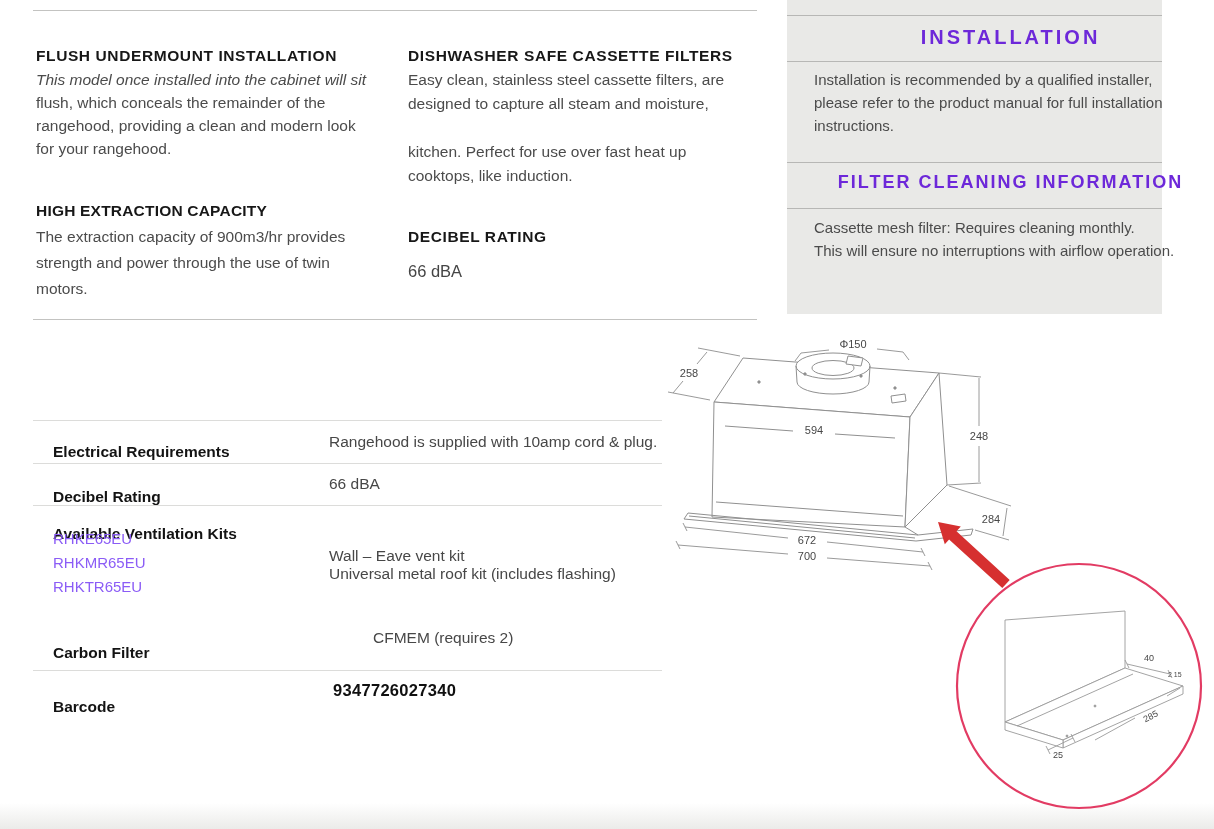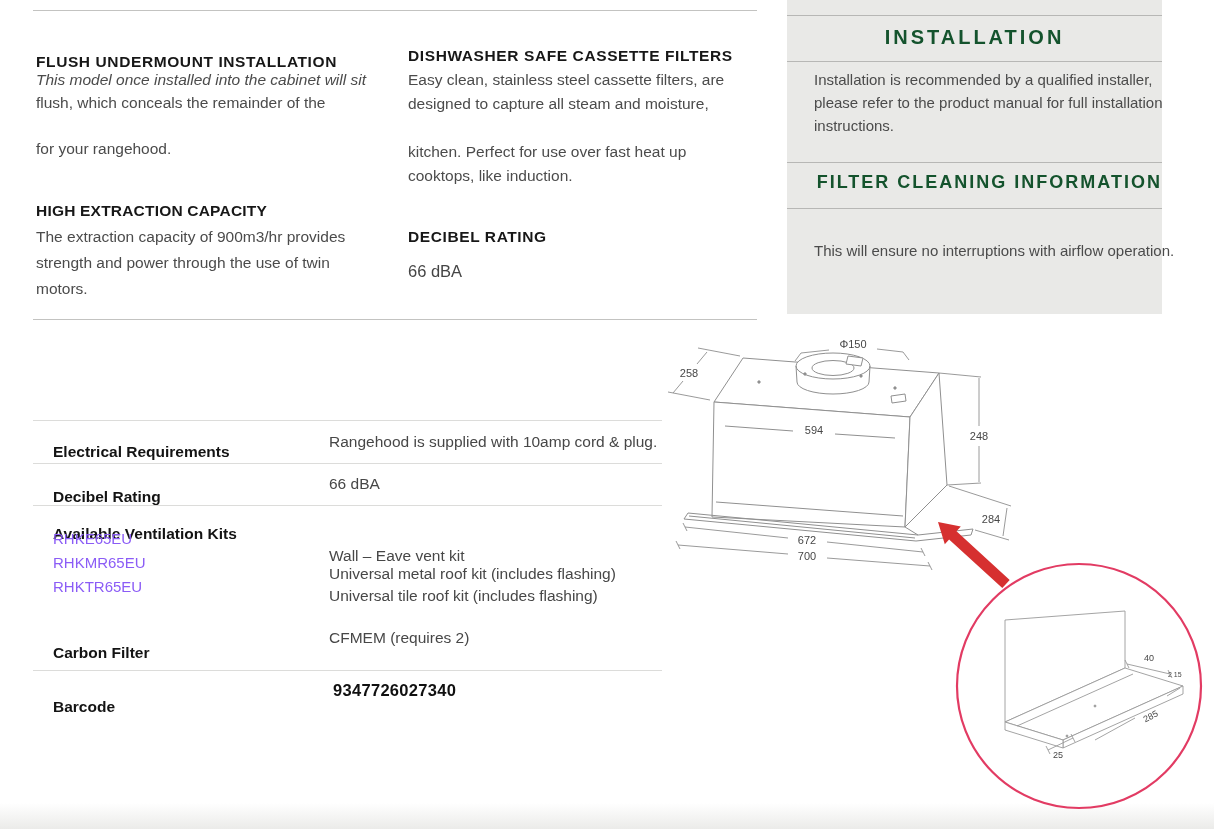--- a/index.html
+++ b/index.html
@@ -6,23 +6,23 @@
   body{font-family:"Liberation Sans",sans-serif;-webkit-font-smoothing:antialiased;}
   .page{position:relative;width:1214px;height:829px;background:#ffffff;overflow:hidden;}
   .abs{position:absolute;}
   .rule{position:absolute;height:1px;background:#c3c3c1;}
   .feat-title{font-size:15.5px;font-weight:bold;letter-spacing:.6px;color:#171717;white-space:nowrap;}
   .body-line{font-size:15.5px;color:#4b4b4b;white-space:nowrap;}
   .dbA{font-size:16.5px;color:#454545;}
   
   .panel{position:absolute;left:787px;top:0;width:375px;height:314px;background:#e9e9e7;}
   .panel .sep{position:absolute;left:0;width:375px;height:1px;background:#b7b7b5;}
-  .panel-title{position:absolute;left:0;width:375px;text-align:center;font-weight:bold;color:#14532d;white-space:nowrap;}
+  .panel-title{position:absolute;left:0;width:375px;text-align:center;font-weight:bold;color:#6d28d9;white-space:nowrap;padding-left:36px;}
   .panel-title.t1{top:26px;font-size:20px;letter-spacing:3px;}
-  .panel-title.t2{top:172px;font-size:18px;letter-spacing:2px;text-align:right;}
+  .panel-title.t2{top:172px;font-size:18px;letter-spacing:2px;}
   .panel-line{position:absolute;left:27px;font-size:15px;color:#4b4b4b;white-space:nowrap;}
   
   .spec{position:absolute;left:33px;top:420px;width:629px;height:305px;}
   .spec .tline{position:absolute;left:0;width:629px;height:1px;background:#dcdcda;}
   .spec .lab{position:absolute;left:20px;font-size:15.5px;font-weight:bold;color:#131313;white-space:nowrap;margin-top:12px;}
   .spec .val{position:absolute;left:296px;font-size:15.5px;color:#474747;white-space:nowrap;}
   .spec .code{position:absolute;left:20px;font-size:15px;color:#8b5cf6;white-space:nowrap;}
   .spec .barcode-val{position:absolute;left:300px;font-size:16.5px;font-weight:bold;color:#101010;letter-spacing:.3px;white-space:nowrap;}
   
   .diagram{position:absolute;left:655px;top:330px;width:560px;height:496px;}
@@ -31,23 +31,24 @@
     background:linear-gradient(180deg, rgba(235,235,233,0) 0%, #ebebe9 100%);}
 </style>
 </head>
 <body>
 
 <div class="page">
 
   <div class="rule" style="left:33px;top:10px;width:724px;"></div>
   <div class="rule" style="left:33px;top:319px;width:724px;"></div>
 
-  <div class="abs feat-title" style="left:36px;top:47px;margin-top:6px;">FLUSH UNDERMOUNT INSTALLATION</div>
+  <div class="abs feat-title" style="left:36px;top:47px;">FLUSH UNDERMOUNT INSTALLATION</div>
   <div class="abs body-line" style="left:36px;top:71px;font-style:italic;">This model once installed into the cabinet will sit</div>
   <div class="abs body-line" style="left:36px;top:94px;">flush, which conceals the remainder of the</div>
+  <div class="abs body-line" style="left:36px;top:117px;">rangehood, providing a clean and modern look</div>
   <div class="abs body-line" style="left:36px;top:140px;">for your rangehood.</div>
 
   <div class="abs feat-title" style="left:36px;top:202px;letter-spacing:.2px;">HIGH EXTRACTION CAPACITY</div>
   <div class="abs body-line" style="left:36px;top:228px;">The extraction capacity of 900m3/hr provides</div>
   <div class="abs body-line" style="left:36px;top:254px;">strength and power through the use of twin</div>
   <div class="abs body-line" style="left:36px;top:280px;">motors.</div>
 
   <div class="abs feat-title" style="left:408px;top:47px;">DISHWASHER SAFE CASSETTE FILTERS</div>
   <div class="abs body-line" style="left:408px;top:95px;">designed to capture all steam and moisture,</div>
   <div class="abs body-line" style="left:408px;top:71px;">Easy clean, stainless steel cassette filters, are</div>
@@ -60,40 +61,40 @@
   <div class="panel">
     <div class="sep" style="top:15px;"></div>
     <div class="panel-title t1">INSTALLATION</div>
     <div class="sep" style="top:61px;"></div>
     <div class="panel-line" style="top:71px;">Installation is recommended by a qualified installer,</div>
     <div class="panel-line" style="top:94px;">please refer to the product manual for full installation</div>
     <div class="panel-line" style="top:117px;">instructions.</div>
     <div class="sep" style="top:162px;"></div>
     <div class="panel-title t2">FILTER CLEANING INFORMATION</div>
     <div class="sep" style="top:208px;"></div>
+    <div class="panel-line" style="top:219px;">Cassette mesh filter: Requires cleaning monthly.</div>
     <div class="panel-line" style="top:242px;">This will ensure no interruptions with airflow operation.</div>
   </div>
 
   <div class="spec">
     <div class="tline" style="top:0;"></div>
     <div class="lab" style="top:11px;">Electrical Requirements</div>
     <div class="val" style="top:13px;">Rangehood is supplied with 10amp cord &amp; plug.</div>
     <div class="tline" style="top:43px;"></div>
     <div class="lab" style="top:56px;">Decibel Rating</div>
     <div class="val" style="top:55px;">66 dBA</div>
     <div class="tline" style="top:85px;"></div>
     <div class="lab" style="top:93px;">Available Ventilation Kits</div>
     <div class="code" style="top:110px;">RHKE65EU</div>
     <div class="code" style="top:134px;">RHKMR65EU</div>
     <div class="code" style="top:158px;">RHKTR65EU</div>
     <div class="val" style="top:127px;text-align:center;">Wall – Eave vent kit</div>
     <div class="val" style="top:145px;">Universal metal roof kit (includes flashing)</div>
-    <div class="val" style="top:167px;">Universal tile roof kit (includes flashing)</div>
     <div class="lab" style="top:212px;">Carbon Filter</div>
-    <div class="val" style="top:209px;">CFMEM (requires 2)</div>
+    <div class="val" style="top:209px;margin-left:44px;">CFMEM (requires 2)</div>
     <div class="tline" style="top:250px;"></div>
     <div class="lab" style="top:266px;">Barcode</div>
     <div class="barcode-val" style="top:261px;">9347726027340</div>
   </div>
 
   <div class="bottom-fade"></div>
 
   <svg class="diagram" viewBox="0 0 560 496">
     <g stroke="#909090" stroke-width="1" fill="#ffffff">
 

